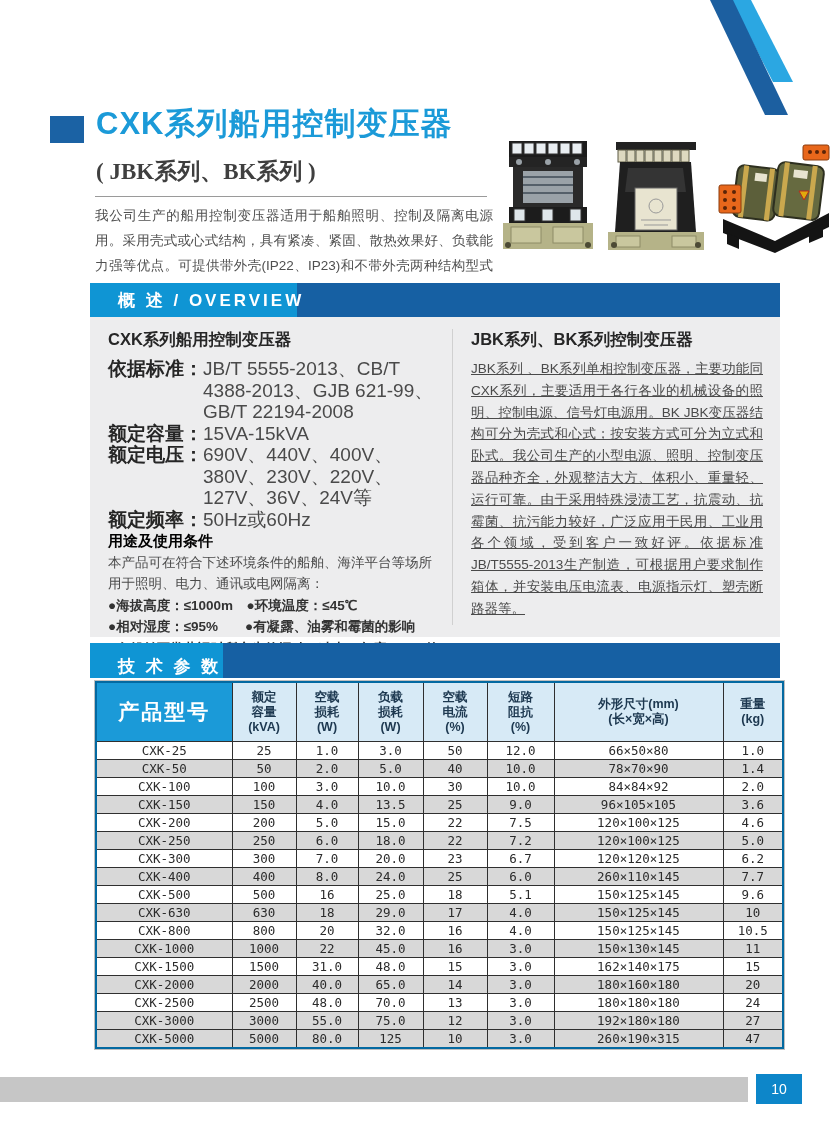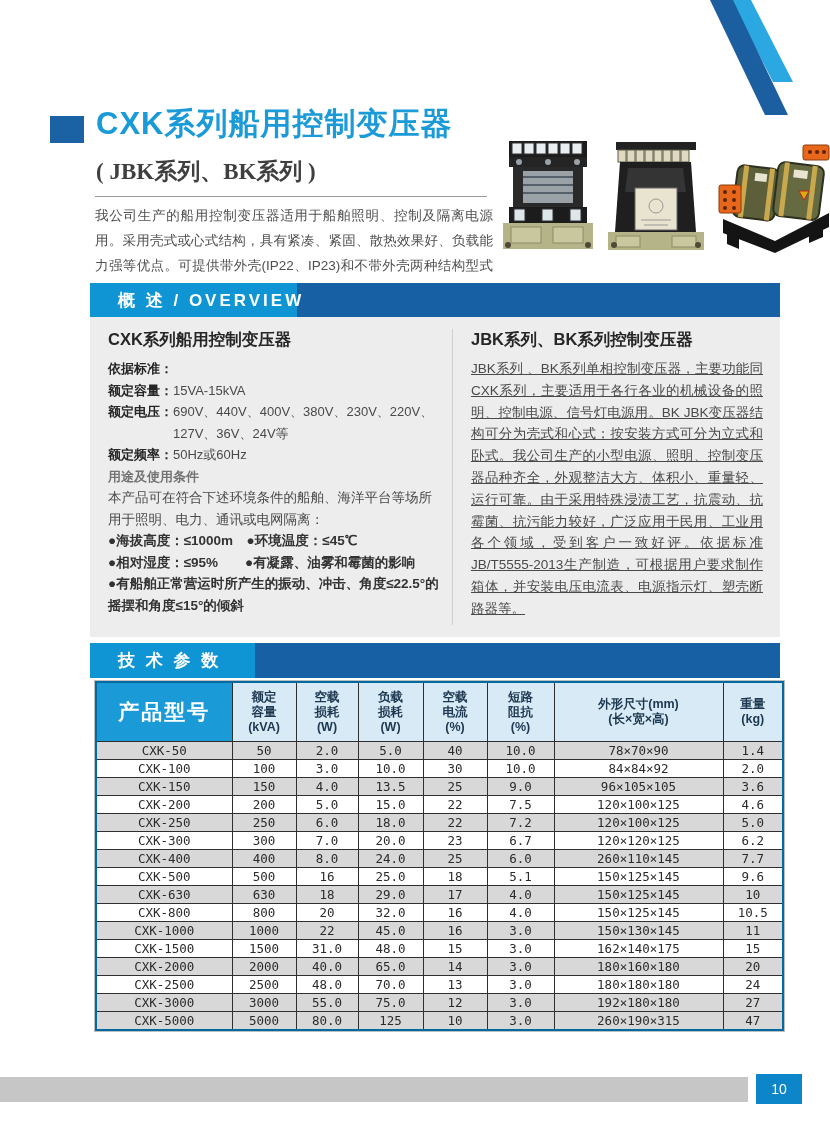--- a/index.html
+++ b/index.html
@@ -20,32 +20,32 @@
   .photos{position:absolute;left:497px;top:136px;width:333px;height:128px;display:flex;align-items:center;gap:7px;}
   .photo{flex:0 0 auto;}
 
   
   .band{position:absolute;left:90px;width:690px;height:34px;background:#1660a3;}
   .band .band-left{height:34px;background:#0f95d4;display:flex;align-items:center;padding-left:28px;box-sizing:border-box;}
   .band .band-left span{color:#ffffff;font-size:17px;font-weight:bold;letter-spacing:3px;white-space:nowrap;}
   #band-overview{top:283px;}
   #band-overview .band-left{width:207px;}
   #band-tech{top:643px;height:35px;}
-  #band-tech .band-left{width:165px;height:35px;}
+  #band-tech .band-left{width:133px;height:35px;align-items:flex-end;}
 
   
   .panel{position:absolute;left:90px;top:317px;width:690px;height:320px;background:#ededee;}
   .panel .vdivider{position:absolute;left:362px;top:12px;bottom:12px;width:1px;background:#d0d0d0;}
   .col-left{position:absolute;left:18px;top:12px;width:334px;}
   .col-right{position:absolute;left:381px;top:12px;width:292px;}
   .col-heading{font-size:16.5px;font-weight:bold;color:#262626;margin:0 0 7px 0;}
-  .spec-row{display:flex;font-size:13px;line-height:21.5px;}
+  .spec-row{display:flex;font-size:19px;line-height:21.5px;}
   .spec-label{font-weight:bold;color:#262626;white-space:nowrap;}
   .spec-value{color:#4a4a4a;flex:1;}
-  .usage-heading{font-size:13px;line-height:21.5px;font-weight:bold;color:#737373;}
+  .usage-heading{font-size:15px;line-height:21.5px;font-weight:bold;color:#000000;}
   .usage-intro{font-size:13.5px;line-height:21.5px;color:#4a4a4a;}
   .usage-bullet{font-size:13.5px;line-height:21.5px;font-weight:bold;color:#333333;}
   .col-right p{margin:0;font-size:13.5px;line-height:21.8px;color:#4a4a4a;text-align:justify;text-decoration:underline;}
 
   
   .tech-table{position:absolute;left:95px;top:681px;border-collapse:collapse;table-layout:fixed;width:687px;
               box-shadow:0 0 0 1px #bfbfbf;}
   .tech-table th,.tech-table td{border:1px solid #2f2f2f;padding:0;text-align:center;vertical-align:middle;}
   .tech-table th{height:58px;background:#d7eaf6;color:#1d3850;font-size:12.5px;line-height:15px;font-weight:bold;white-space:pre-line;}
   .tech-table th.model-head{background:#1b9ad8;color:#ffffff;font-size:21px;letter-spacing:2px;line-height:58px;}
@@ -161,20 +161,21 @@
     </div>
   </div>
 
   <div class="panel">
     <div class="vdivider"></div>
 
     <div class="col-left">
       <div class="col-heading">CXK系列船用控制变压器</div>
       <div class="spec-row">
         <span class="spec-label">依据标准：</span>
+        <span class="spec-value">JB/T 5555-2013、CB/T 4388-2013、GJB 621-99、GB/T 22194-2008</span>
       </div>
       <div class="spec-row">
         <span class="spec-label">额定容量：</span>
         <span class="spec-value">15VA-15kVA</span>
       </div>
       <div class="spec-row">
         <span class="spec-label">额定电压：</span>
         <span class="spec-value">690V、440V、400V、380V、230V、220V、127V、36V、24V等</span>
       </div>
       <div class="spec-row">
@@ -229,20 +230,30 @@
         <th>短路
 阻抗
 (%)</th>
         <th>外形尺寸(mm)
 (长×宽×高)</th>
         <th>重量
 (kg)</th>
       </tr>
     </thead>
     <tbody>
+        <tr>
+          <td>CXK-25</td>
+          <td>25</td>
+          <td>1.0</td>
+          <td>3.0</td>
+          <td>50</td>
+          <td>12.0</td>
+          <td>66×50×80</td>
+          <td>1.0</td>
+        </tr>
         <tr class="alt">
           <td>CXK-50</td>
           <td>50</td>
           <td>2.0</td>
           <td>5.0</td>
           <td>40</td>
           <td>10.0</td>
           <td>78×70×90</td>
           <td>1.4</td>
         </tr>

